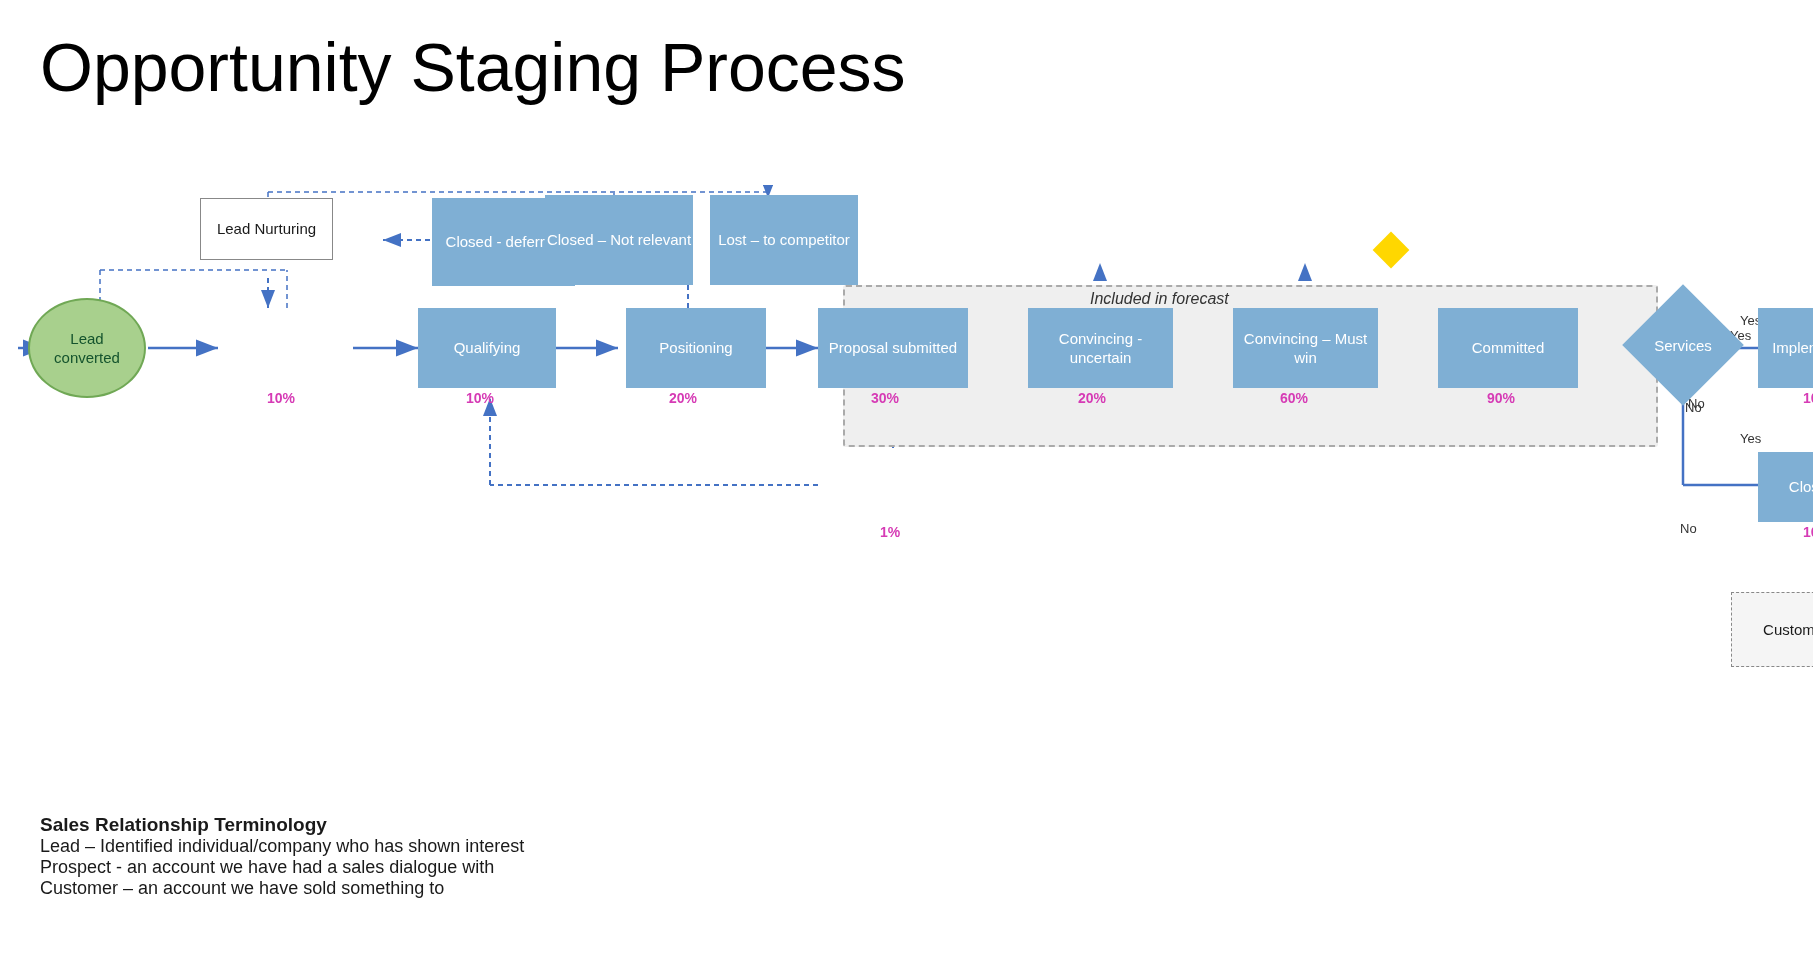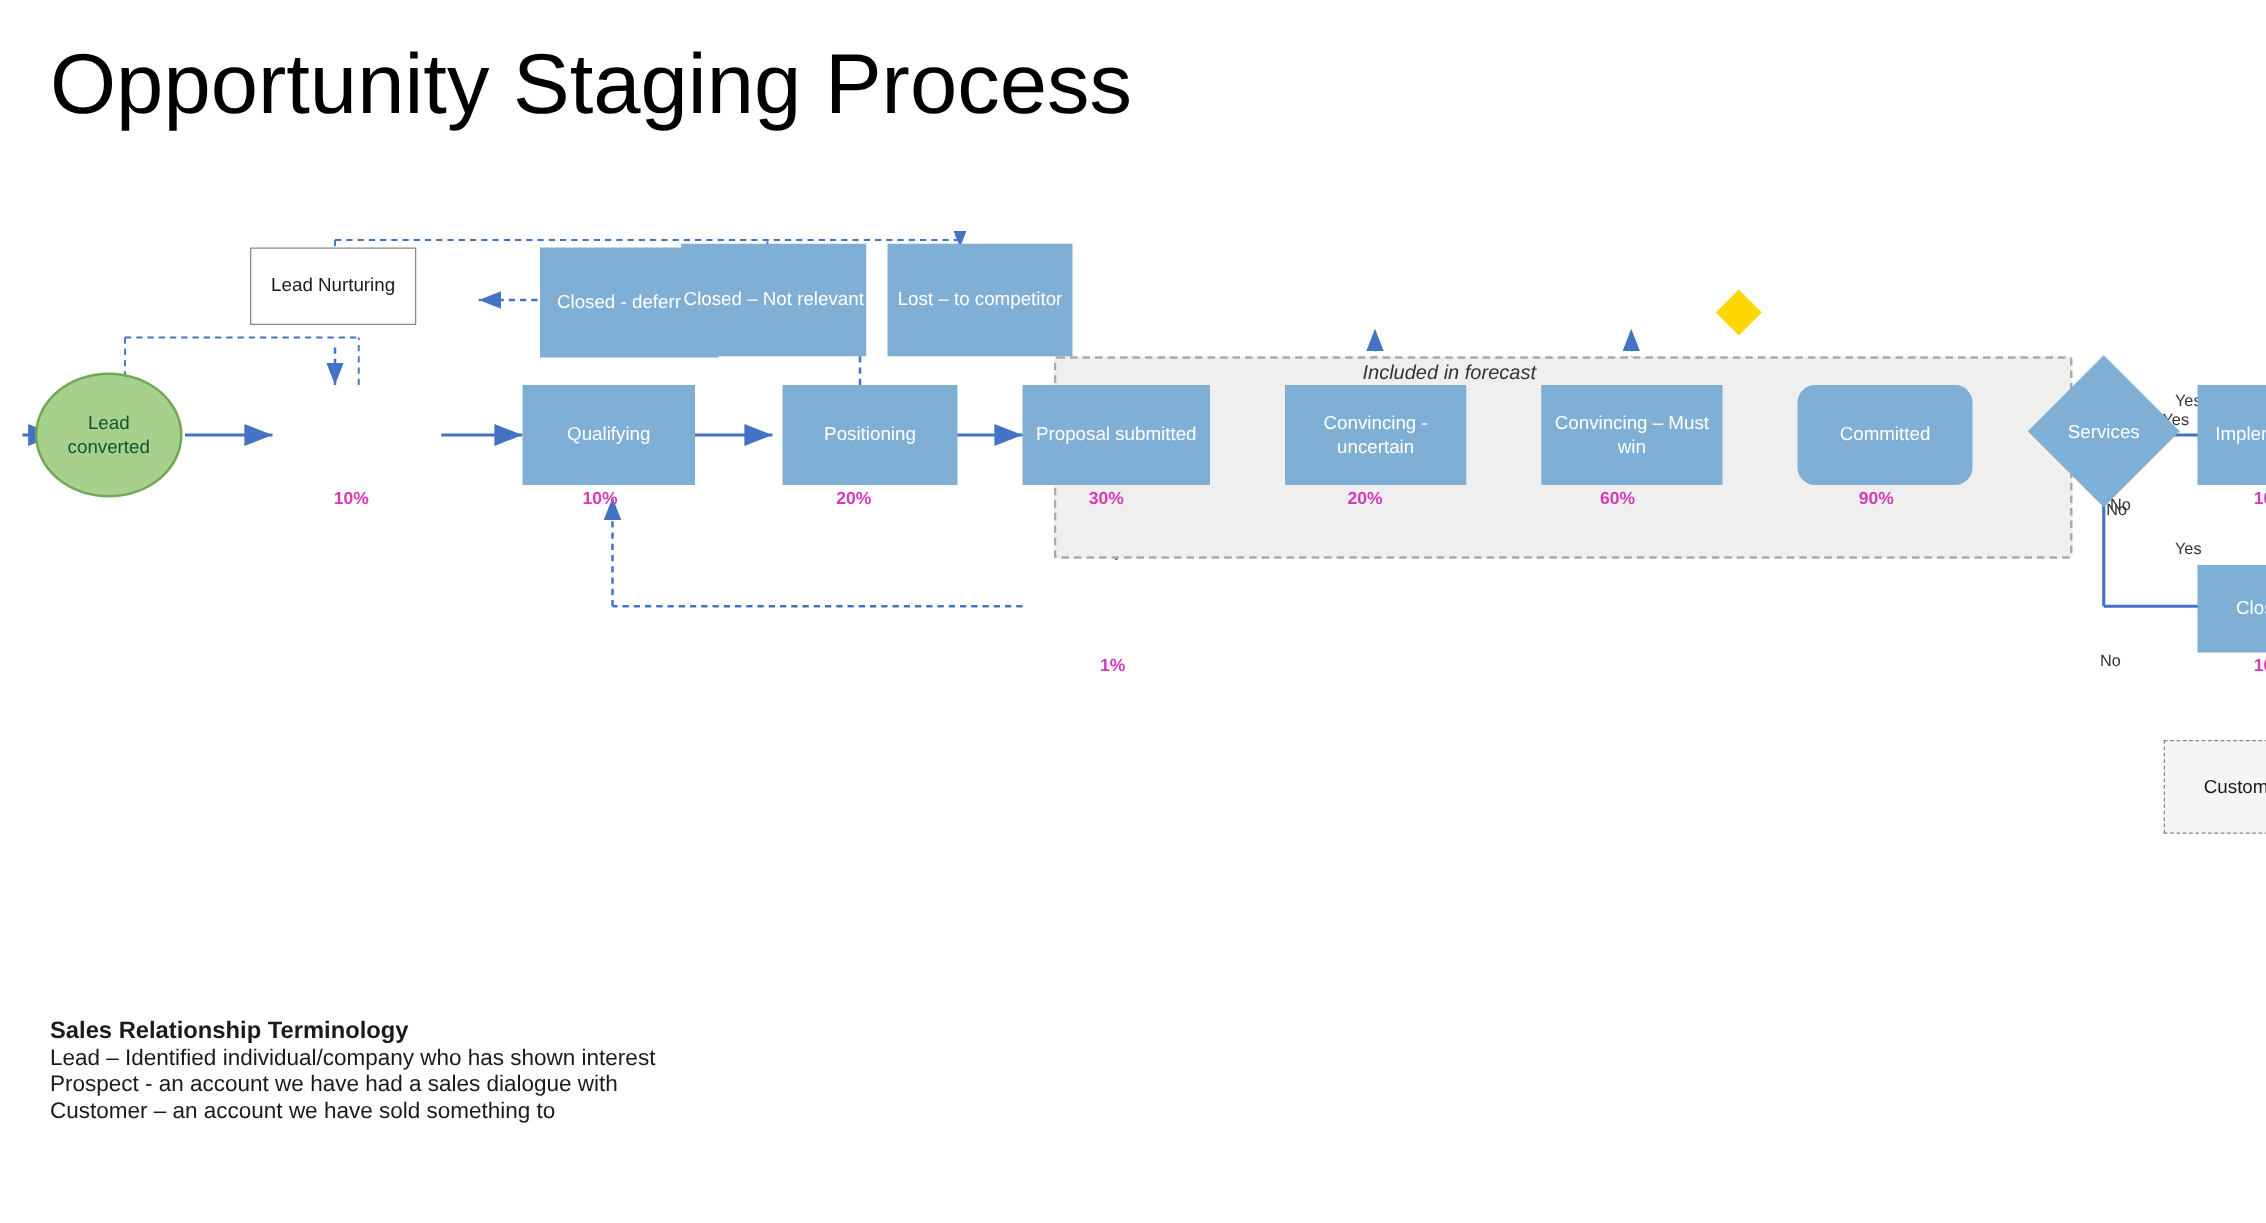--- a/index.html
+++ b/index.html
@@ -197,21 +197,21 @@
 uncertain</span>
   </div>
   <div class="dn-pct" style="left:1078px; top:260px;">20%</div>
 
   <div class="dn dn-blue" style="left:1233px; top:178px; width:145px; height:80px;">
     <span>Convincing –
 Must win</span>
   </div>
   <div class="dn-pct" style="left:1280px; top:260px;">60%</div>
 
-  <div class="dn dn-blue" style="left:1438px; top:178px; width:140px; height:80px;border-radius:14px;">
+  <div class="dn dn-blue" style="left:1438px; top:178px; width:140px; height:80px;">
     <span>Committed</span>
   </div>
   <div class="dn-pct" style="left:1487px; top:260px;">90%</div>
 
   <div class="diamond-wrap" style="left:1628px; top:172px; width:110px; height:90px;">
     <div class="diamond-inner"></div>
     <div class="diamond-text">
         <span>Services</span>
       </div>
   </div>

